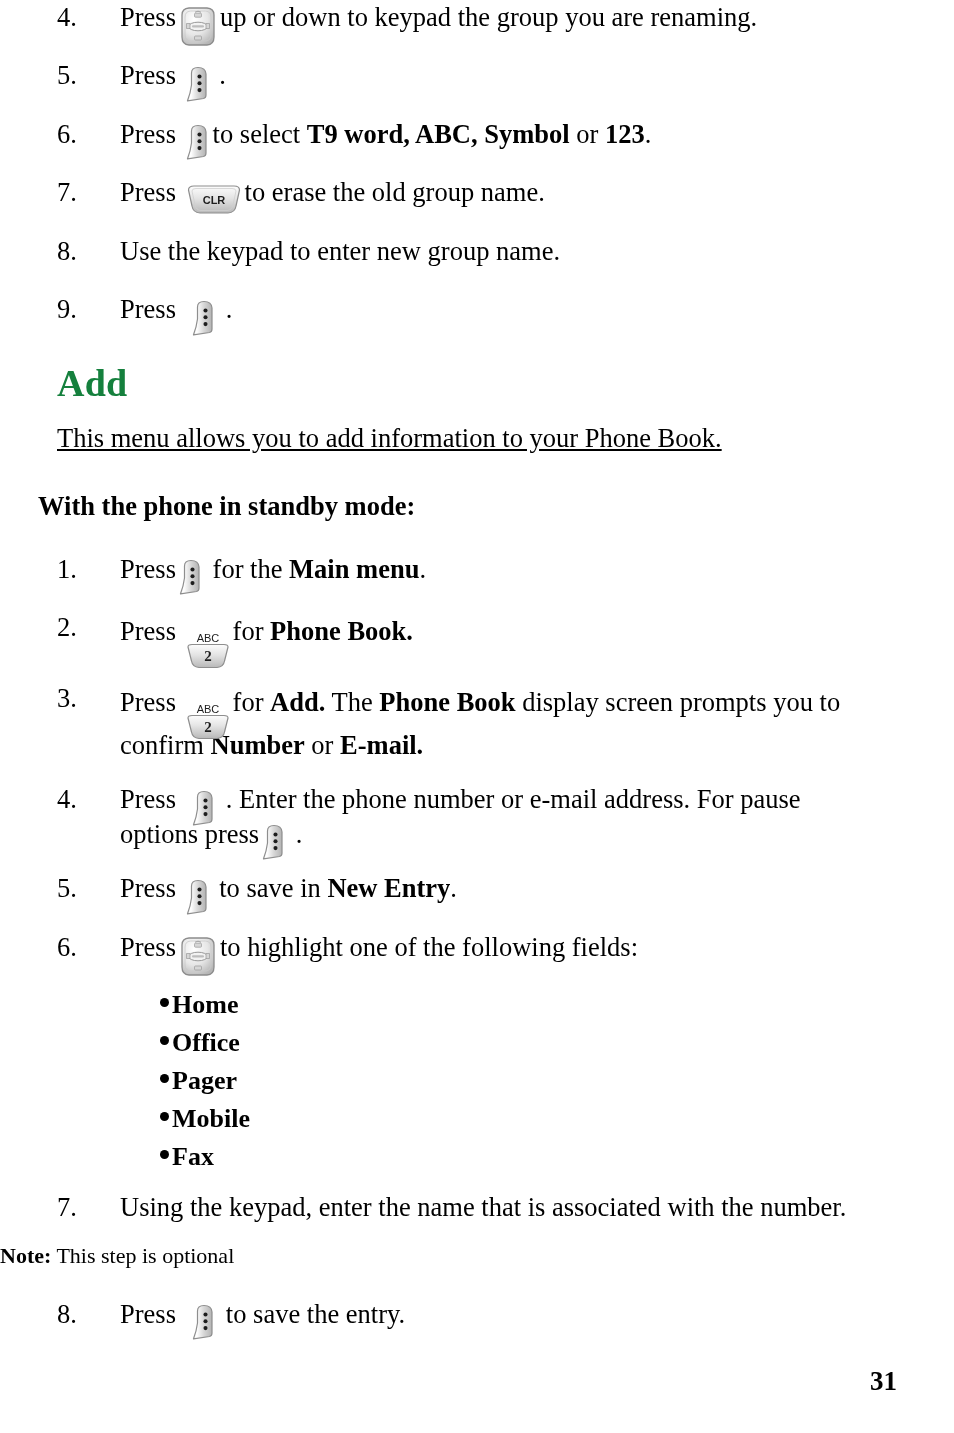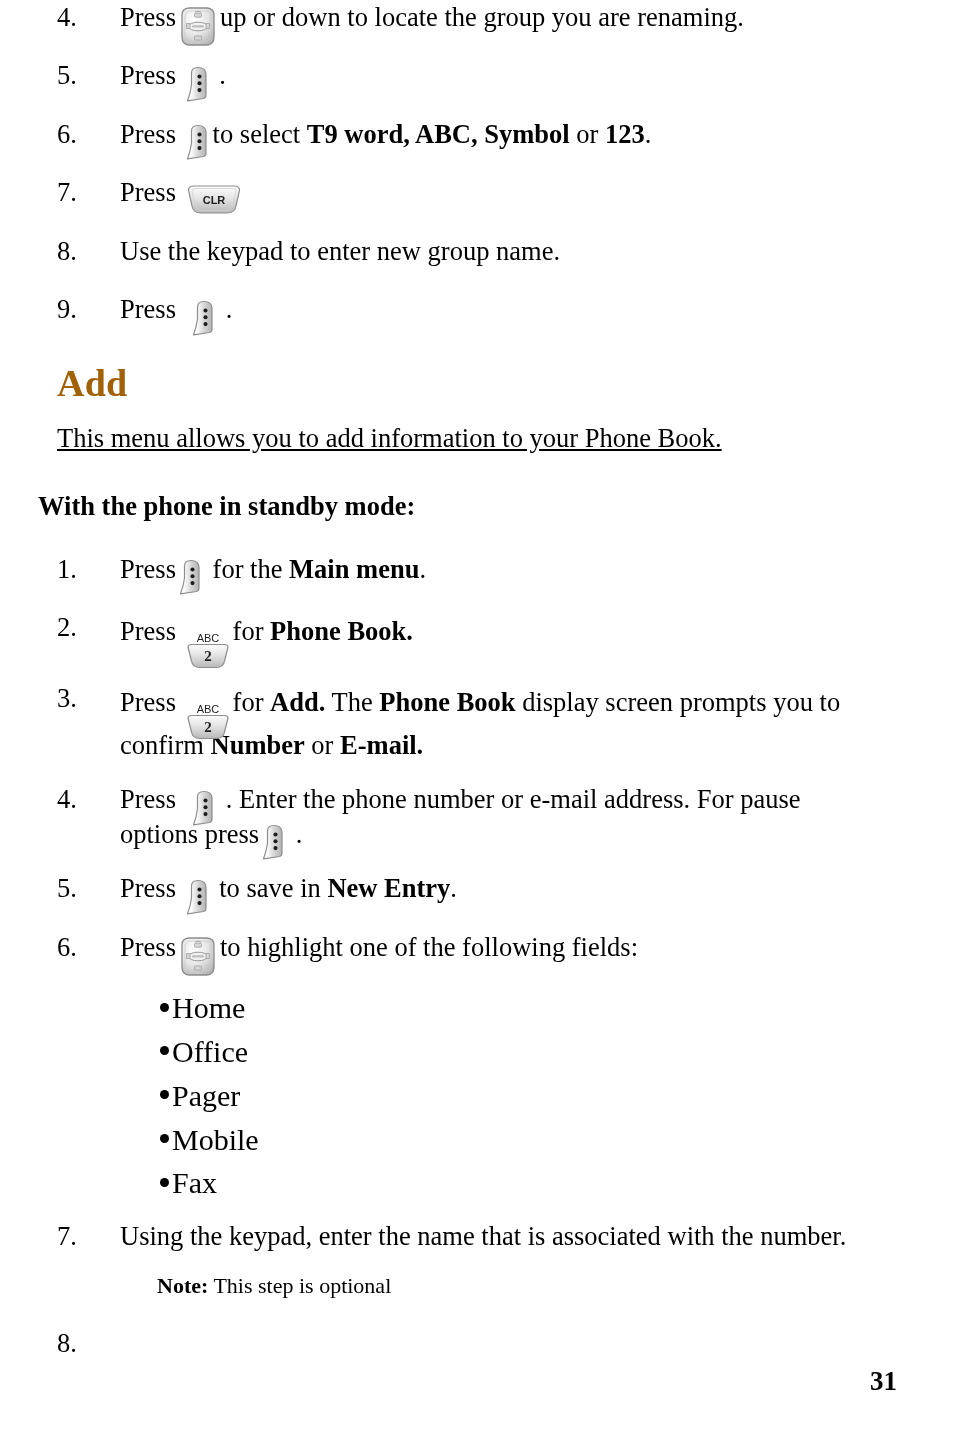--- a/index.html
+++ b/index.html
@@ -71,39 +71,38 @@
     line-height: 1.30;
   }
 
   
   ul.fields {
     list-style: none;
     margin: 8px 0 14px 0;
     padding: 0 0 0 160px;
   }
   ul.fields li {
-    font-size: 30px;
-    font-weight: normal;
+    font-size: 26px;
+    font-weight: bold;
     line-height: 1.46;
     white-space: nowrap;
   }
   ul.fields li .dot {
     display: inline-block;
     width: 9px; height: 9px;
     background: #000;
     border-radius: 50%;
     vertical-align: 0.22em;
     margin-right: 3px;
   }
 
   
   p.note {
     font-size: 22px;
     margin: 18px 0 26px 0;
-    padding-left: 157px;
     line-height: 1.30;
   }
 
   
   .page-number {
     position: absolute;
     right: 57px;
     bottom: 36px;
     font-size: 27px;
     font-weight: bold;
@@ -180,21 +179,21 @@
     <span class="body"><span>Press</span><span class="key key-nav"><svg viewBox="0 0 42 41">
             <path d="M5 9 Q5 2.5 12 2 L30 2 Q37 2.5 37 9 L37 31 Q37 38.5 30 39 L12 39 Q5 38.5 5 31 Z" fill="url(#gNav)" stroke="#8c8c8c" stroke-width="1.3"></path>
             <path d="M8 11 Q8 5.5 13.5 5 L28.5 5 Q34 5.5 34 11 L34 29 Q34 34.5 28.5 35 L13.5 35 Q8 34.5 8 29 Z" fill="none" stroke="#c9c9c9" stroke-width="0.8"></path>
             <ellipse cx="21" cy="20.5" rx="9.5" ry="4.3" fill="#f2f2f2" stroke="#999" stroke-width="1"></ellipse>
             <rect x="15" y="19.2" width="12" height="2.4" rx="1.1" fill="#bdbdbd"></rect>
             <rect x="17.5" y="7.2" width="7" height="4" rx="1" fill="#d6d6d6" stroke="#9a9a9a" stroke-width="0.7"></rect>
             <path d="M18 6.2 Q21 4.2 24 6.2" fill="none" stroke="#9a9a9a" stroke-width="0.9"></path>
             <rect x="17.5" y="30" width="7" height="4" rx="1" fill="#d6d6d6" stroke="#9a9a9a" stroke-width="0.7"></rect>
             <path d="M9.5 17.5 l3.5 0 l0 5 l-3.5 0 z" fill="#d6d6d6" stroke="#9a9a9a" stroke-width="0.7"></path>
             <path d="M29 17.5 l3.5 0 l0 5 l-3.5 0 z" fill="#d6d6d6" stroke="#9a9a9a" stroke-width="0.7"></path>
-          </svg></span><span>up or down to locate the group you are renaming.</span></span>
+          </svg></span><span>up or down to keypad the group you are renaming.</span></span>
   </div>
 
   <div class="step">
     <span class="num">5.</span>
     <span class="body"><span>Press</span>&nbsp;<span class="key key-soft"><svg viewBox="0 0 26 36">
             <path d="M6.5 7 Q6.5 1.5 13 1.5 Q20.5 1.5 21 8 L21 29 Q21 32 18.5 32.5 L2.5 34.8 Q5.5 27 6.5 19 Z" fill="url(#gKey)" stroke="#8e8e8e" stroke-width="1.2" stroke-linejoin="round"></path>
             <circle cx="14.5" cy="10.5" r="2.05" fill="#1d1d1d"></circle>
             <circle cx="14.5" cy="17.3" r="2.05" fill="#1d1d1d"></circle>
             <circle cx="14.5" cy="24.1" r="2.05" fill="#1d1d1d"></circle>
           </svg></span>&nbsp;<span>.</span></span>
@@ -209,39 +208,39 @@
             <circle cx="14.5" cy="24.1" r="2.05" fill="#1d1d1d"></circle>
           </svg></span><span>to select </span><b>T9 word, ABC, Symbol</b><span> or </span><b>123</b><span>.</span></span>
   </div>
 
   <div class="step">
     <span class="num">7.</span>
     <span class="body"><span>Press</span>&nbsp;<span class="key key-clr"><svg viewBox="0 0 56 31">
             <path d="M2.5 6 Q2.5 2 8 2 L48 2 Q53.5 2 53.5 6 L50 22 Q49 28.5 42 29 L14 29 Q7 28.5 6 22 Z" fill="url(#gKeyV)" stroke="#8e8e8e" stroke-width="1.2" stroke-linejoin="round"></path>
             <path d="M6 7 Q6 4.5 10 4.5 L46 4.5 Q50 4.5 50 7 L47 21 Q46.2 26 41 26.5 L15 26.5 Q9.8 26 9 21 Z" fill="none" stroke="#cfcfcf" stroke-width="0.8"></path>
             <text x="28" y="20" font-family="'Liberation Sans', sans-serif" font-size="11" font-weight="bold" fill="#1d1d1d" text-anchor="middle">CLR</text>
-          </svg></span></span>
+          </svg></span><span>to erase the old group name.</span></span>
   </div>
 
   <div class="step">
     <span class="num">8.</span>
     <span class="body">Use the keypad to enter new group name.</span>
   </div>
 
   <div class="step">
     <span class="num">9.</span>
     <span class="body"><span>Press</span>&nbsp;&nbsp;<span class="key key-soft"><svg viewBox="0 0 26 36">
             <path d="M6.5 7 Q6.5 1.5 13 1.5 Q20.5 1.5 21 8 L21 29 Q21 32 18.5 32.5 L2.5 34.8 Q5.5 27 6.5 19 Z" fill="url(#gKey)" stroke="#8e8e8e" stroke-width="1.2" stroke-linejoin="round"></path>
             <circle cx="14.5" cy="10.5" r="2.05" fill="#1d1d1d"></circle>
             <circle cx="14.5" cy="17.3" r="2.05" fill="#1d1d1d"></circle>
             <circle cx="14.5" cy="24.1" r="2.05" fill="#1d1d1d"></circle>
           </svg></span>&nbsp;<span>.</span></span>
   </div>
 
-  <h1 class="add-heading" style="color:#a16207">Add</h1>
+  <h1 class="add-heading" style="color:#15803d">Add</h1>
 
   <p class="para">This menu allows you to add information to your Phone Book.</p>
 
   <p class="subhead">With the phone in standby mode:</p>
 
   <div class="step">
     <span class="num">1.</span>
     <span class="body"><span>Press</span><span class="key key-soft"><svg viewBox="0 0 26 36">
             <path d="M6.5 7 Q6.5 1.5 13 1.5 Q20.5 1.5 21 8 L21 29 Q21 32 18.5 32.5 L2.5 34.8 Q5.5 27 6.5 19 Z" fill="url(#gKey)" stroke="#8e8e8e" stroke-width="1.2" stroke-linejoin="round"></path>
             <circle cx="14.5" cy="10.5" r="2.05" fill="#1d1d1d"></circle>
@@ -318,17 +317,23 @@
 
   <div class="step" style="margin-bottom:0">
     <span class="num">7.</span>
     <span class="body">Using the keypad, enter the name that is associated with the number.</span>
   </div>
 
   <p class="note"><b>Note:</b><span> This step is optional</span></p>
 
   <div class="step">
     <span class="num">8.</span>
+    <span class="body"><span>Press</span>&nbsp;&nbsp;<span class="key key-soft"><svg viewBox="0 0 26 36">
+            <path d="M6.5 7 Q6.5 1.5 13 1.5 Q20.5 1.5 21 8 L21 29 Q21 32 18.5 32.5 L2.5 34.8 Q5.5 27 6.5 19 Z" fill="url(#gKey)" stroke="#8e8e8e" stroke-width="1.2" stroke-linejoin="round"></path>
+            <circle cx="14.5" cy="10.5" r="2.05" fill="#1d1d1d"></circle>
+            <circle cx="14.5" cy="17.3" r="2.05" fill="#1d1d1d"></circle>
+            <circle cx="14.5" cy="24.1" r="2.05" fill="#1d1d1d"></circle>
+          </svg></span>&nbsp;<span>to save the entry.</span></span>
   </div>
 
   <div class="page-number">31</div>
 
 </div>
 
 </body></html>

